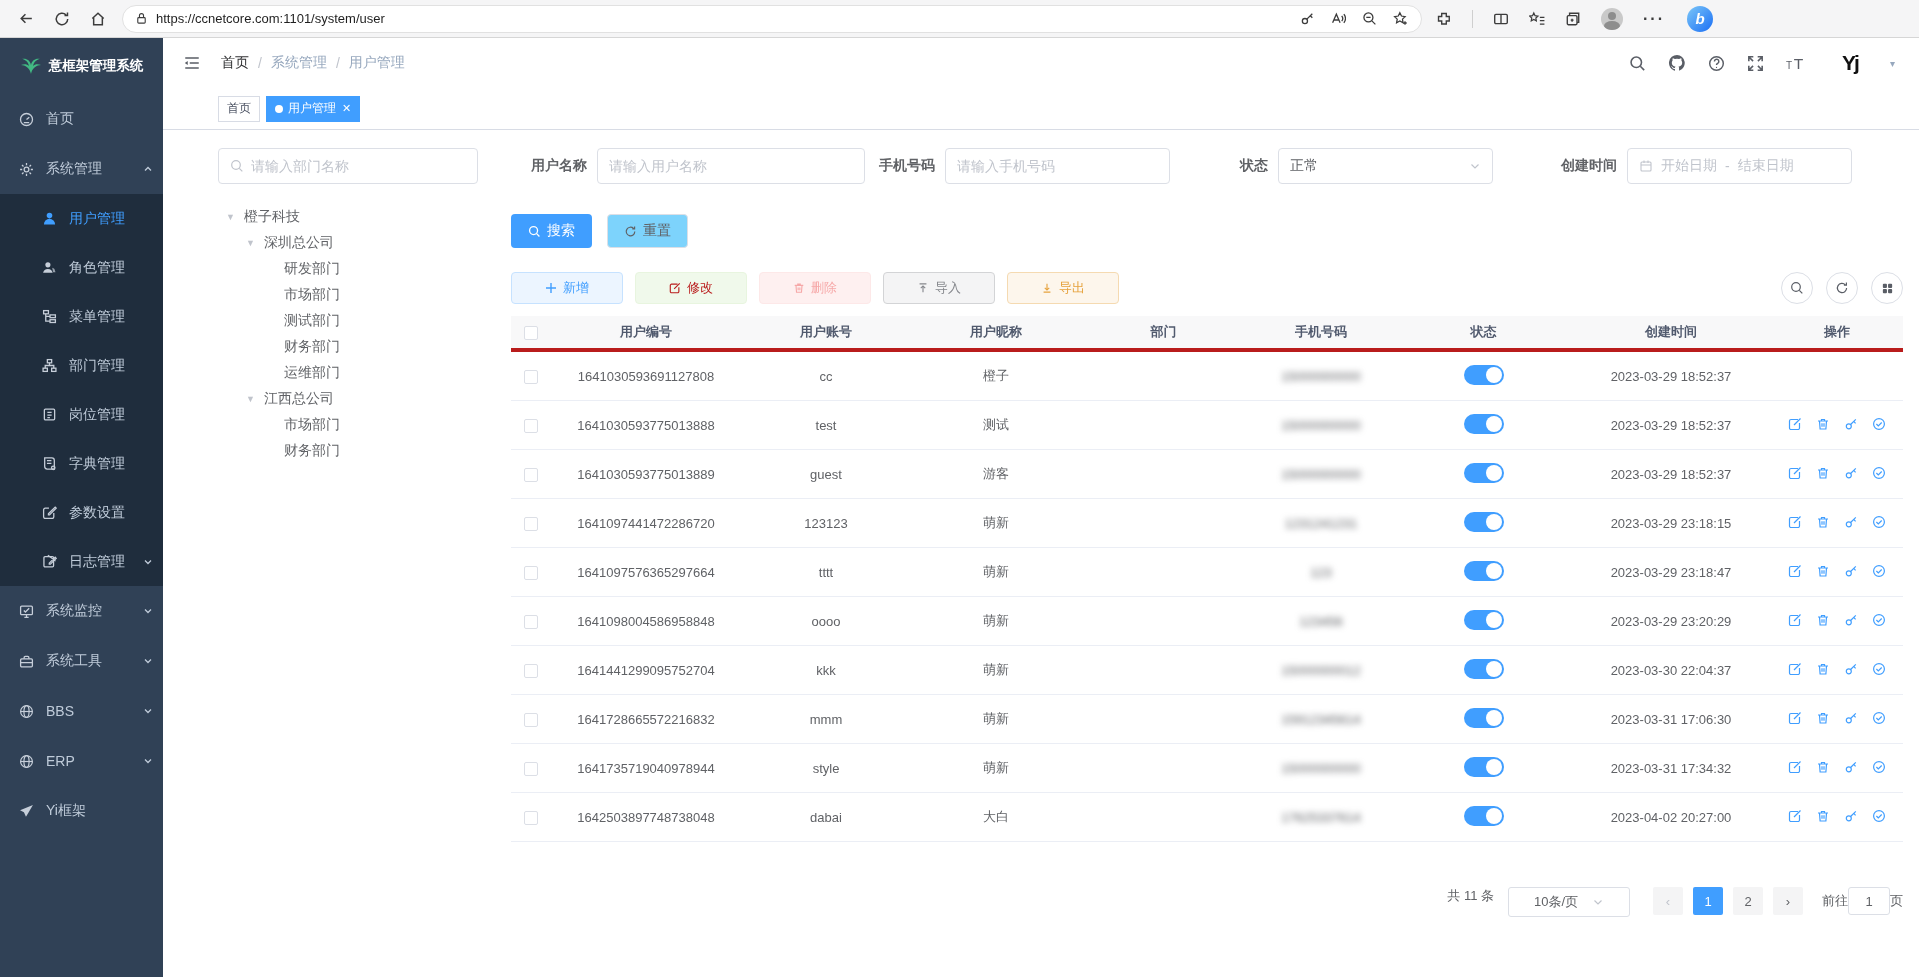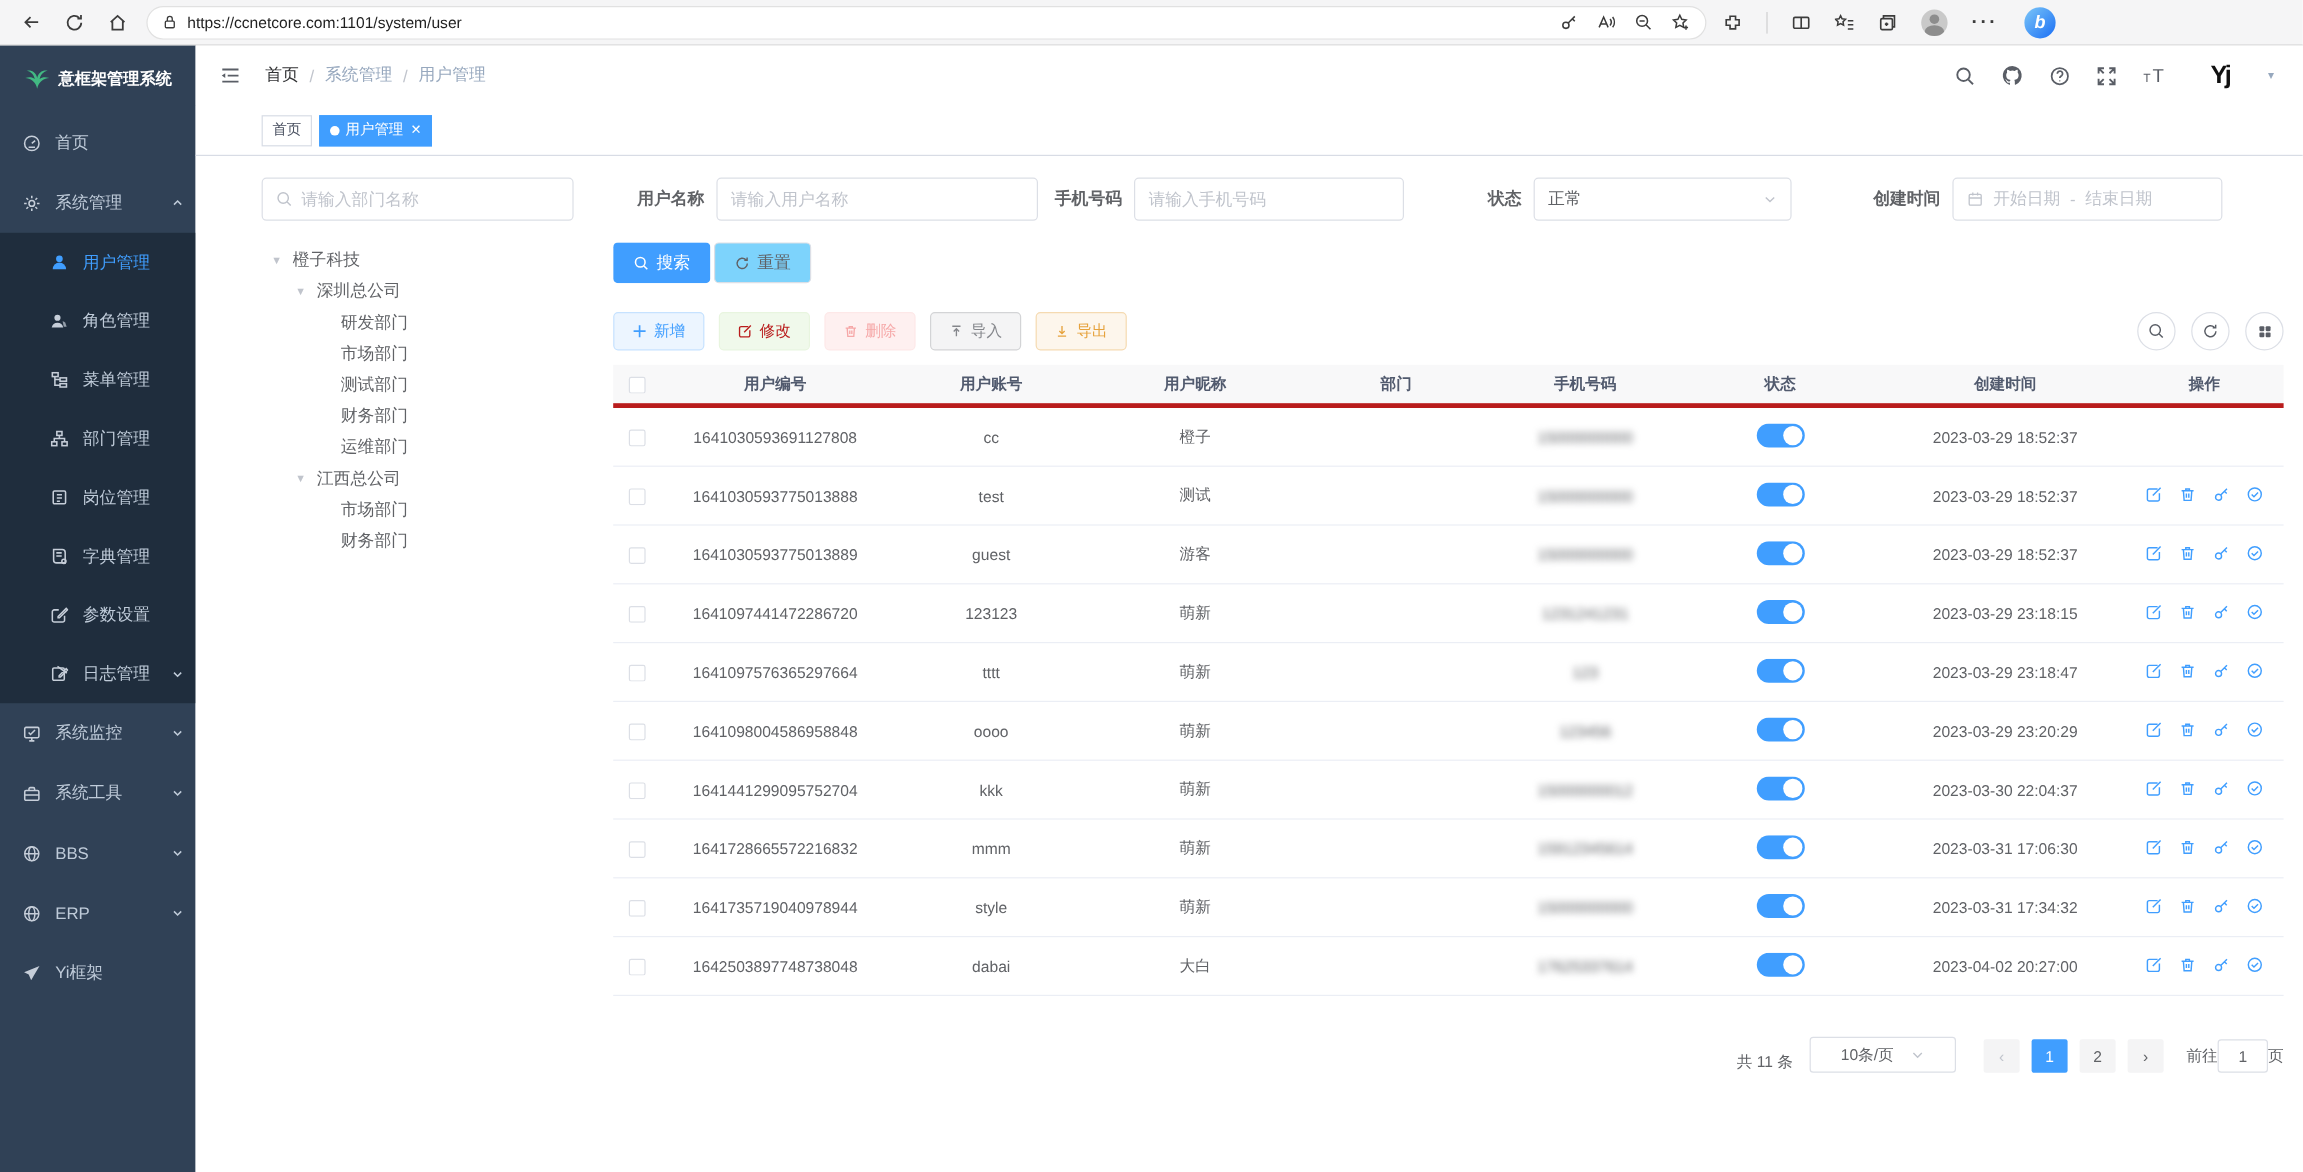--- a/index.html
+++ b/index.html
@@ -58,47 +58,47 @@
 
 .rightcol{flex:1;min-width:0}
 .fields{display:flex;align-items:center;padding-left:20px}
 .fg{display:flex;align-items:center}
 .fg label{font-weight:bold;font-size:14px;color:#606266;margin-right:10px;white-space:nowrap}
 .w240{width:268px}.w225{width:225px}.w215{width:215px}
 .sel{justify-content:space-between;color:#606266;cursor:pointer}
 .chev-g{color:#c0c4cc}
 .dr{color:#c0c4cc;gap:8px;font-size:14px}
 .dr .ph{color:#c0c4cc}
-.btnrow{margin-top:18px;display:flex;gap:3px}
+.btnrow{margin-top:30px;display:flex;gap:15px}
 .btn{height:34px;padding:0 16px;border-radius:4px;font-size:14px;display:inline-flex;align-items:center;gap:6px;cursor:pointer;border:1px solid transparent}
 .btn-primary{background:#409eff;color:#fff}
 .btn-plain{background:#7dd3fc;border-color:#dcdfe6;color:#606266}
 .actions{margin-top:24px;display:flex;align-items:center}
-.sbtn{height:32px;padding:0 15px;border-radius:4px;font-size:13px;display:inline-flex;align-items:center;gap:6px;margin-right:12px;border:1px solid;cursor:pointer}
+.sbtn{height:32px;padding:0 33px;border-radius:4px;font-size:13px;display:inline-flex;align-items:center;gap:6px;margin-right:12px;border:1px solid;cursor:pointer}
 .sb-add{background:#ecf5ff;border-color:#c6e2ff;color:#409eff}
 .sb-edit{background:#f0f9eb;border-color:#e8f5df;color:#b91c1c}
 .sb-del{background:#fef0f0;border-color:#fde8e8;color:#f6a8a8}
 .sb-imp{background:#f4f4f5;border-color:#d3d4d6;color:#85878c}
 .sb-exp{background:#fdf6ec;border-color:#f5dab1;color:#e6a23c}
 .circles{margin-left:auto;display:flex;gap:13px}
 .circle{width:32px;height:32px;border-radius:50%;border:1px solid #dcdfe6;display:flex;align-items:center;justify-content:center;color:#5a5e66;cursor:pointer;background:#fff}
 
 .tbl{margin-top:12px}
 .gr{display:grid;grid-template-columns:40px 190px 170px 170px 165px 150px 175px 200px 1fr;align-items:center}
 .thead{height:36px;background:#f8f8f9;border-bottom:4px solid #b91c1c;color:#515a6e;font-weight:bold;font-size:13px}
 .trow{height:49px;border-bottom:1px solid #ebeef5;font-size:13px;color:#606266}
 .cell{text-align:center;overflow:hidden;white-space:nowrap}
 .cb{width:14px;height:14px;border:1px solid #dcdfe6;border-radius:2px;background:#fff;display:inline-block;vertical-align:middle;cursor:pointer}
 .toggle{width:40px;height:20px;border-radius:10px;background:#409eff;display:inline-block;position:relative;cursor:pointer}
 .toggle::after{content:"";position:absolute;top:2px;right:2px;width:16px;height:16px;border-radius:50%;background:#fff}
 .phone{filter:blur(3px)}
 .ops{display:inline-flex;gap:14px;color:#409eff}
 .ops .op{cursor:pointer}
 
-.pager{margin-top:34px;display:flex;align-items:flex-end;justify-content:flex-end;font-size:13px;color:#606266}
+.pager{margin-top:45px;display:flex;align-items:flex-start;justify-content:flex-end;font-size:13px;color:#606266}
 .pg-total{margin-right:14px}
 .pg-size{width:122px;height:30px;border:1px solid #dcdfe6;border-radius:3px;display:flex;align-items:center;justify-content:center;gap:14px;color:#606266;margin-right:18px;cursor:pointer}
 .pg-btn{min-width:30px;height:28px;margin:0 5px;border-radius:2px;background:#f4f4f5;display:flex;align-items:center;justify-content:center;color:#606266;cursor:pointer;font-size:13px}
 .pg-btn.arrow{color:#c0c4cc}
 .pg-btn.active{background:#409eff;color:#fff}
 .pg-goto{margin-left:14px;display:flex;align-items:center;gap:0}
 .pg-input{width:42px;height:28px;border:1px solid #dcdfe6;border-radius:3px;text-align:center;font-size:13px;color:#606266;outline:0}
 </style>
 </head>
 <body>

